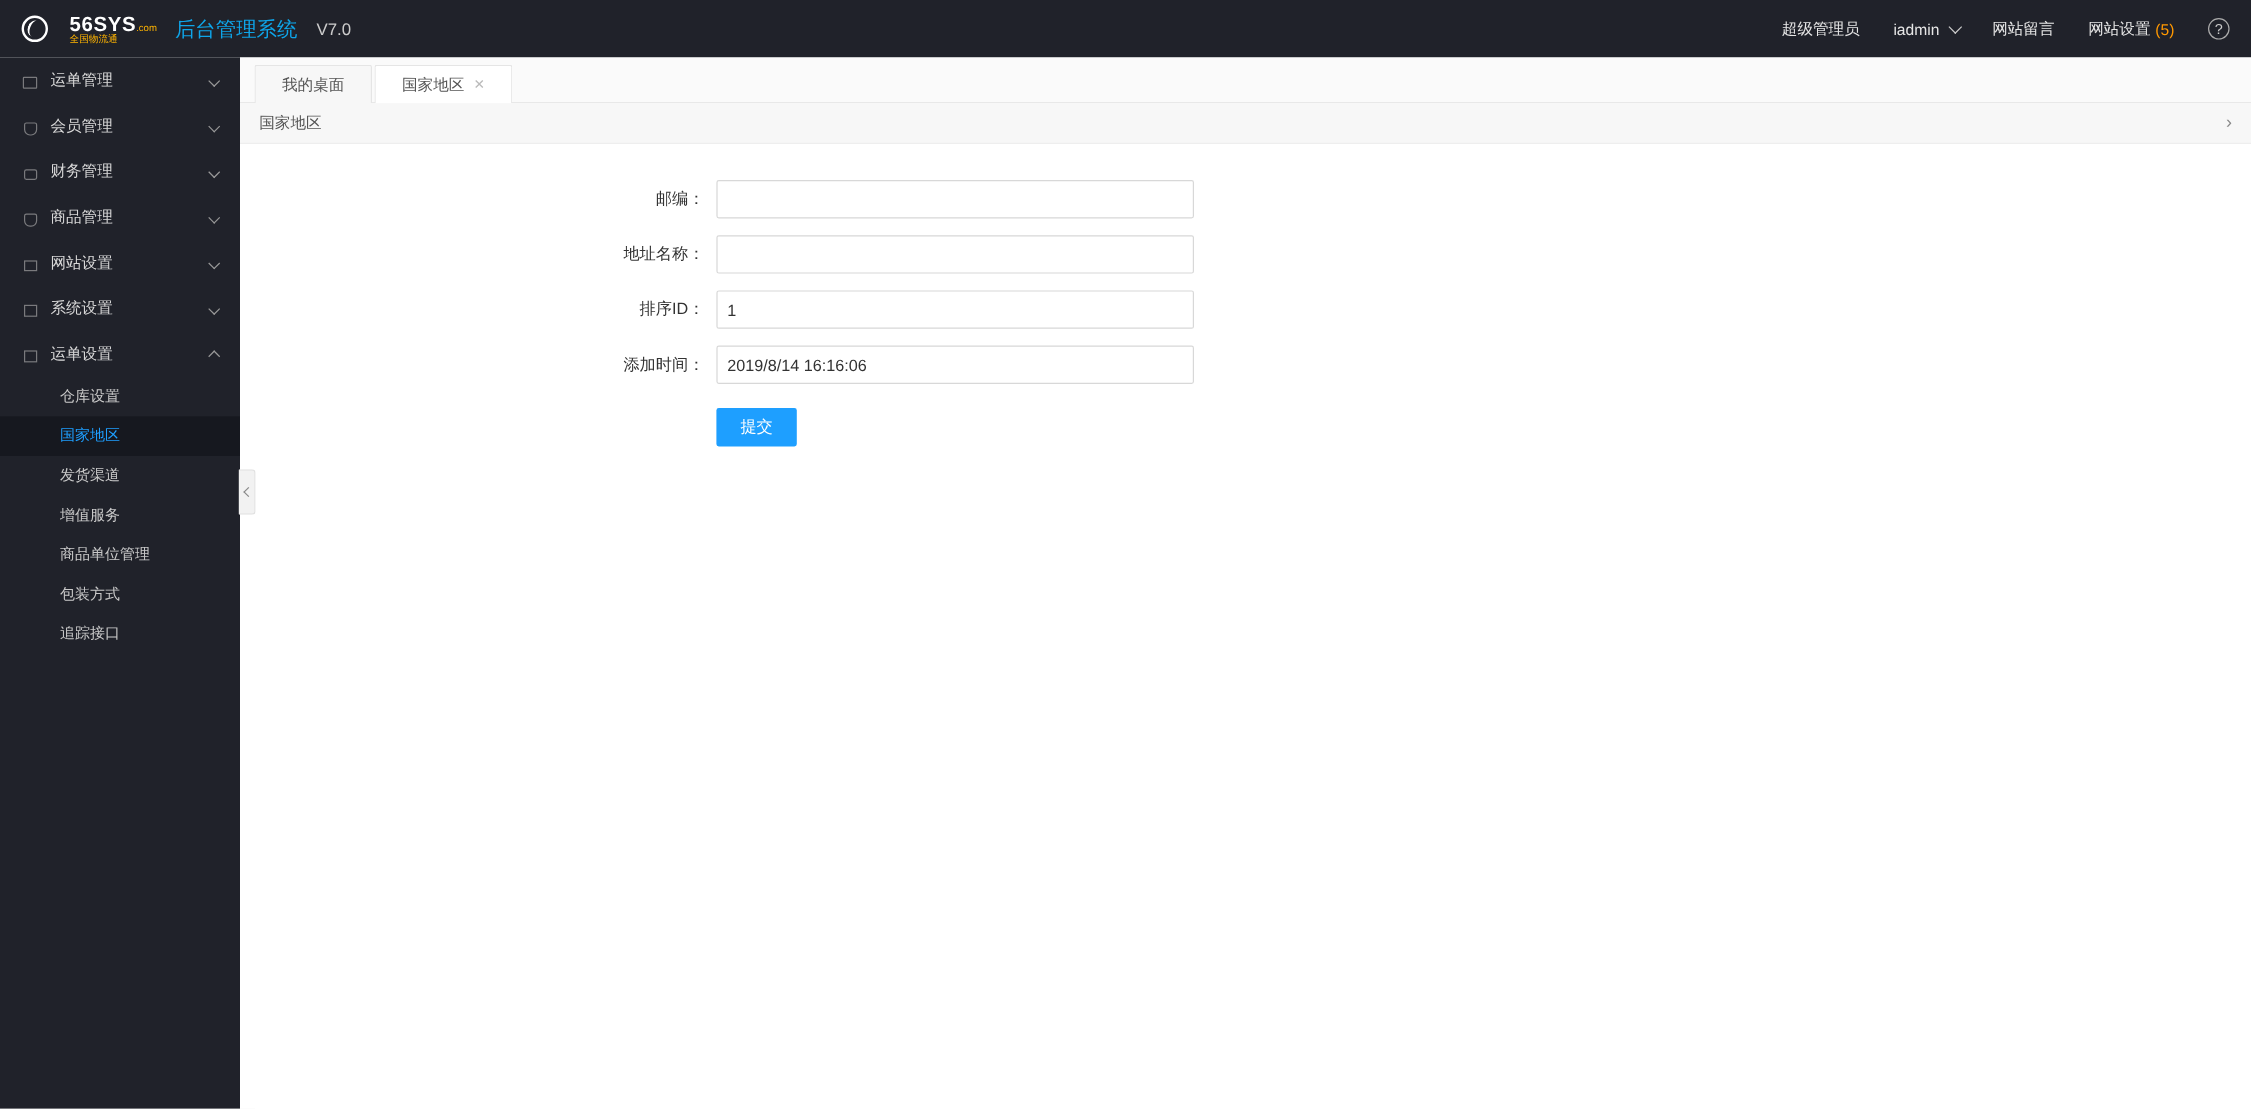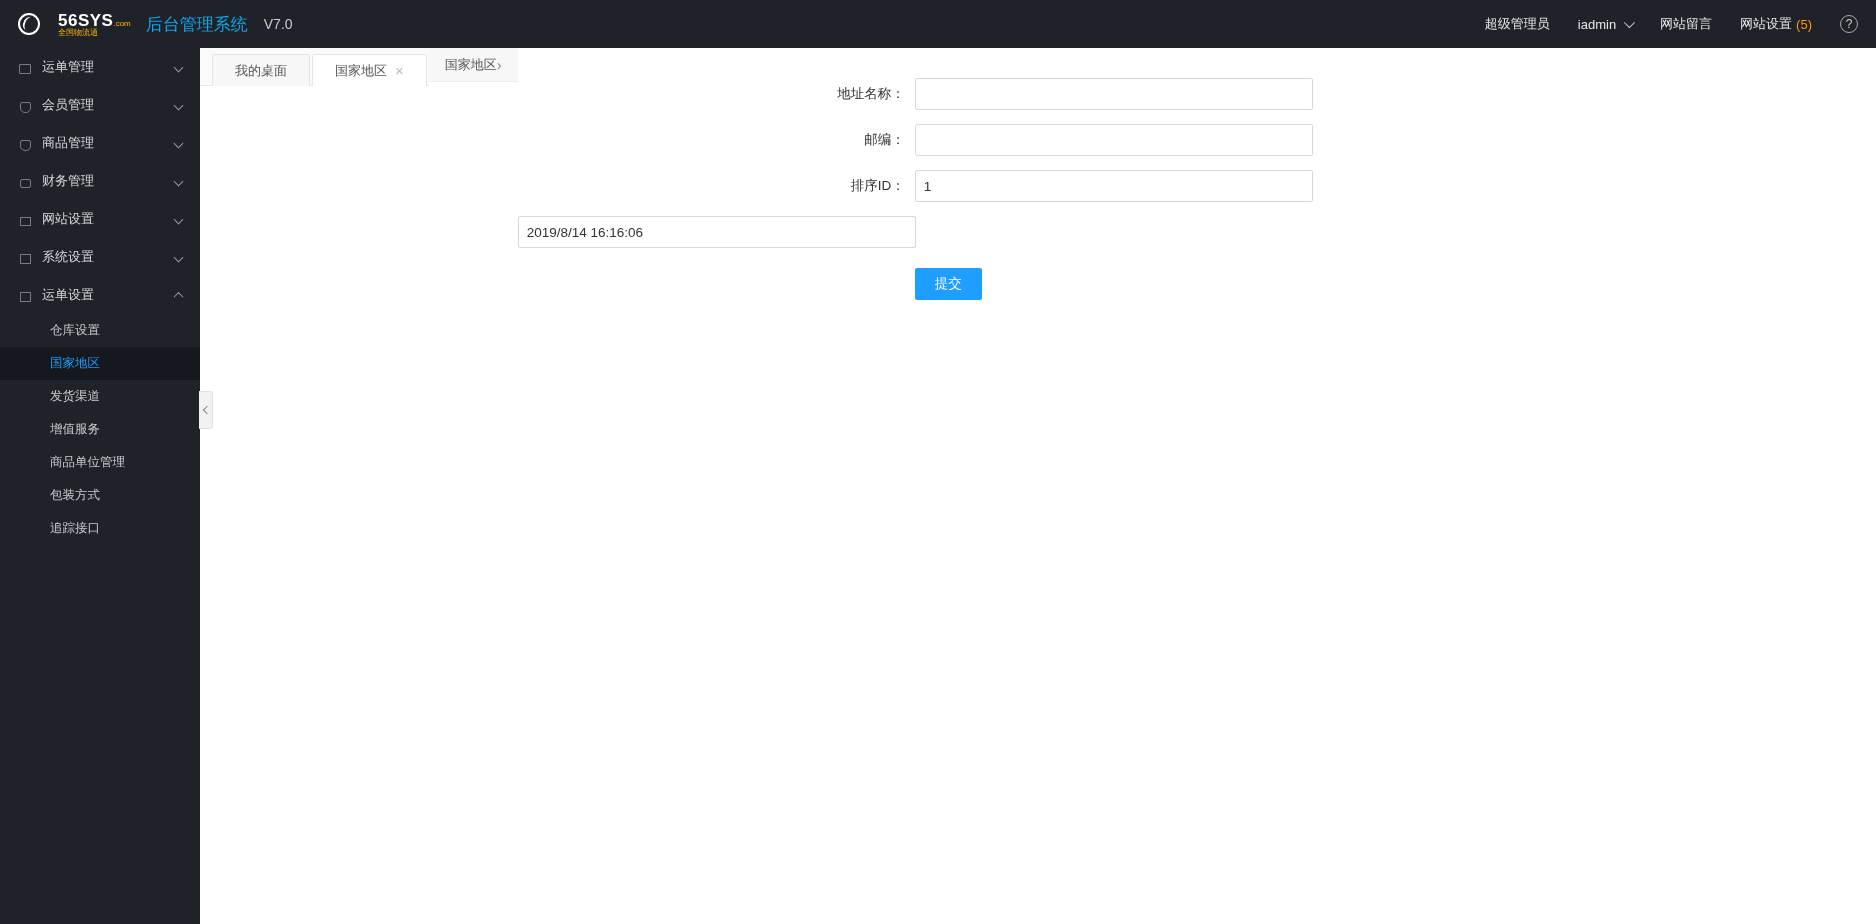--- a/index.html
+++ b/index.html
@@ -61,21 +61,21 @@
   .menu-item .mi-left { display: flex; align-items: flex-end; gap: 10px; }
   .menu-icon { width:14px; height:14px; opacity:.65; display:inline-flex; align-items:center; justify-content:center; }
   .menu-chev { width:7px;height:7px;border-right:1px solid #999;border-bottom:1px solid #999;transform:rotate(45deg);}
   .menu-chev.up { transform: rotate(-135deg) translate(-1px,-1px); }
   .submenu-item {
     height: 33px; display:flex; align-items:center; padding-left: 50px;
     font-size: 12.5px; color: #c9c9c9; cursor: pointer;
   }
   .submenu-item.active { color: #1e9fff; background: #16181f; }
 
-  .main { flex: 1; background: #fff; position: relative; display:flex; flex-direction:row; }
+  .main { flex: 1; background: #fff; position: relative; display:flex; flex-direction:column; }
 
   .tabs {
     height: 38px; background: #fafafa; border-bottom: 1px solid #e8e8e8;
     display: flex; align-items: stretch; padding-left: 12px; padding-top: 6px;
   }
   .tab {
     padding: 0 22px; display:flex; align-items:center; gap:8px;
     border: 1px solid #e5e5e5; border-bottom: none;
     background: #fff; font-size: 13px; color: #555;
     border-radius: 2px 2px 0 0; margin-right: 2px; cursor: pointer;
@@ -165,32 +165,32 @@
           <span class="menu-icon">
             <span class="ico-user"></span>
           </span>
           <span>会员管理</span>
         </span>
       <span class="menu-chev"></span>
     </div>
     <div class="menu-item">
       <span class="mi-left">
           <span class="menu-icon">
+            <span class="ico-coin"></span>
+          </span>
+          <span>财务管理</span>
+        </span>
+      <span class="menu-chev"></span>
+    </div>
+    <div class="menu-item">
+      <span class="mi-left">
+          <span class="menu-icon">
             <span class="ico-user"></span>
           </span>
           <span>商品管理</span>
-        </span>
-      <span class="menu-chev"></span>
-    </div>
-    <div class="menu-item">
-      <span class="mi-left">
-          <span class="menu-icon">
-            <span class="ico-coin"></span>
-          </span>
-          <span>财务管理</span>
         </span>
       <span class="menu-chev"></span>
     </div>
     <div class="menu-item">
       <span class="mi-left">
           <span class="menu-icon">
             <span class="ico-grid"></span>
           </span>
           <span>网站设置</span>
         </span>
@@ -239,30 +239,31 @@
       <span>国家地区</span>
       <span class="bc-arrow">›</span>
     </div>
 
     <div class="sidebar-collapse">
         <span></span>
       </div>
 
     <div class="form-area">
       <div class="form-row">
+        <div class="form-label">邮编：</div>
+        <input class="form-input" value="" style="">
+      </div>
+      <div class="form-row">
         <div class="form-label">地址名称：</div>
         <input class="form-input" value="" style="">
       </div>
       <div class="form-row">
-        <div class="form-label">邮编：</div>
-        <input class="form-input" value="" style="">
-      </div>
-      <div class="form-row">
         <div class="form-label">排序ID：</div>
         <input class="form-input" value="1" style="">
       </div>
       <div class="form-row">
+        <div class="form-label">添加时间：</div>
         <input class="form-input" value="2019/8/14 16:16:06" style="">
       </div>
       <button class="submit-btn">提交</button>
     </div>
   </div>
 </div>
 
 </body></html>

